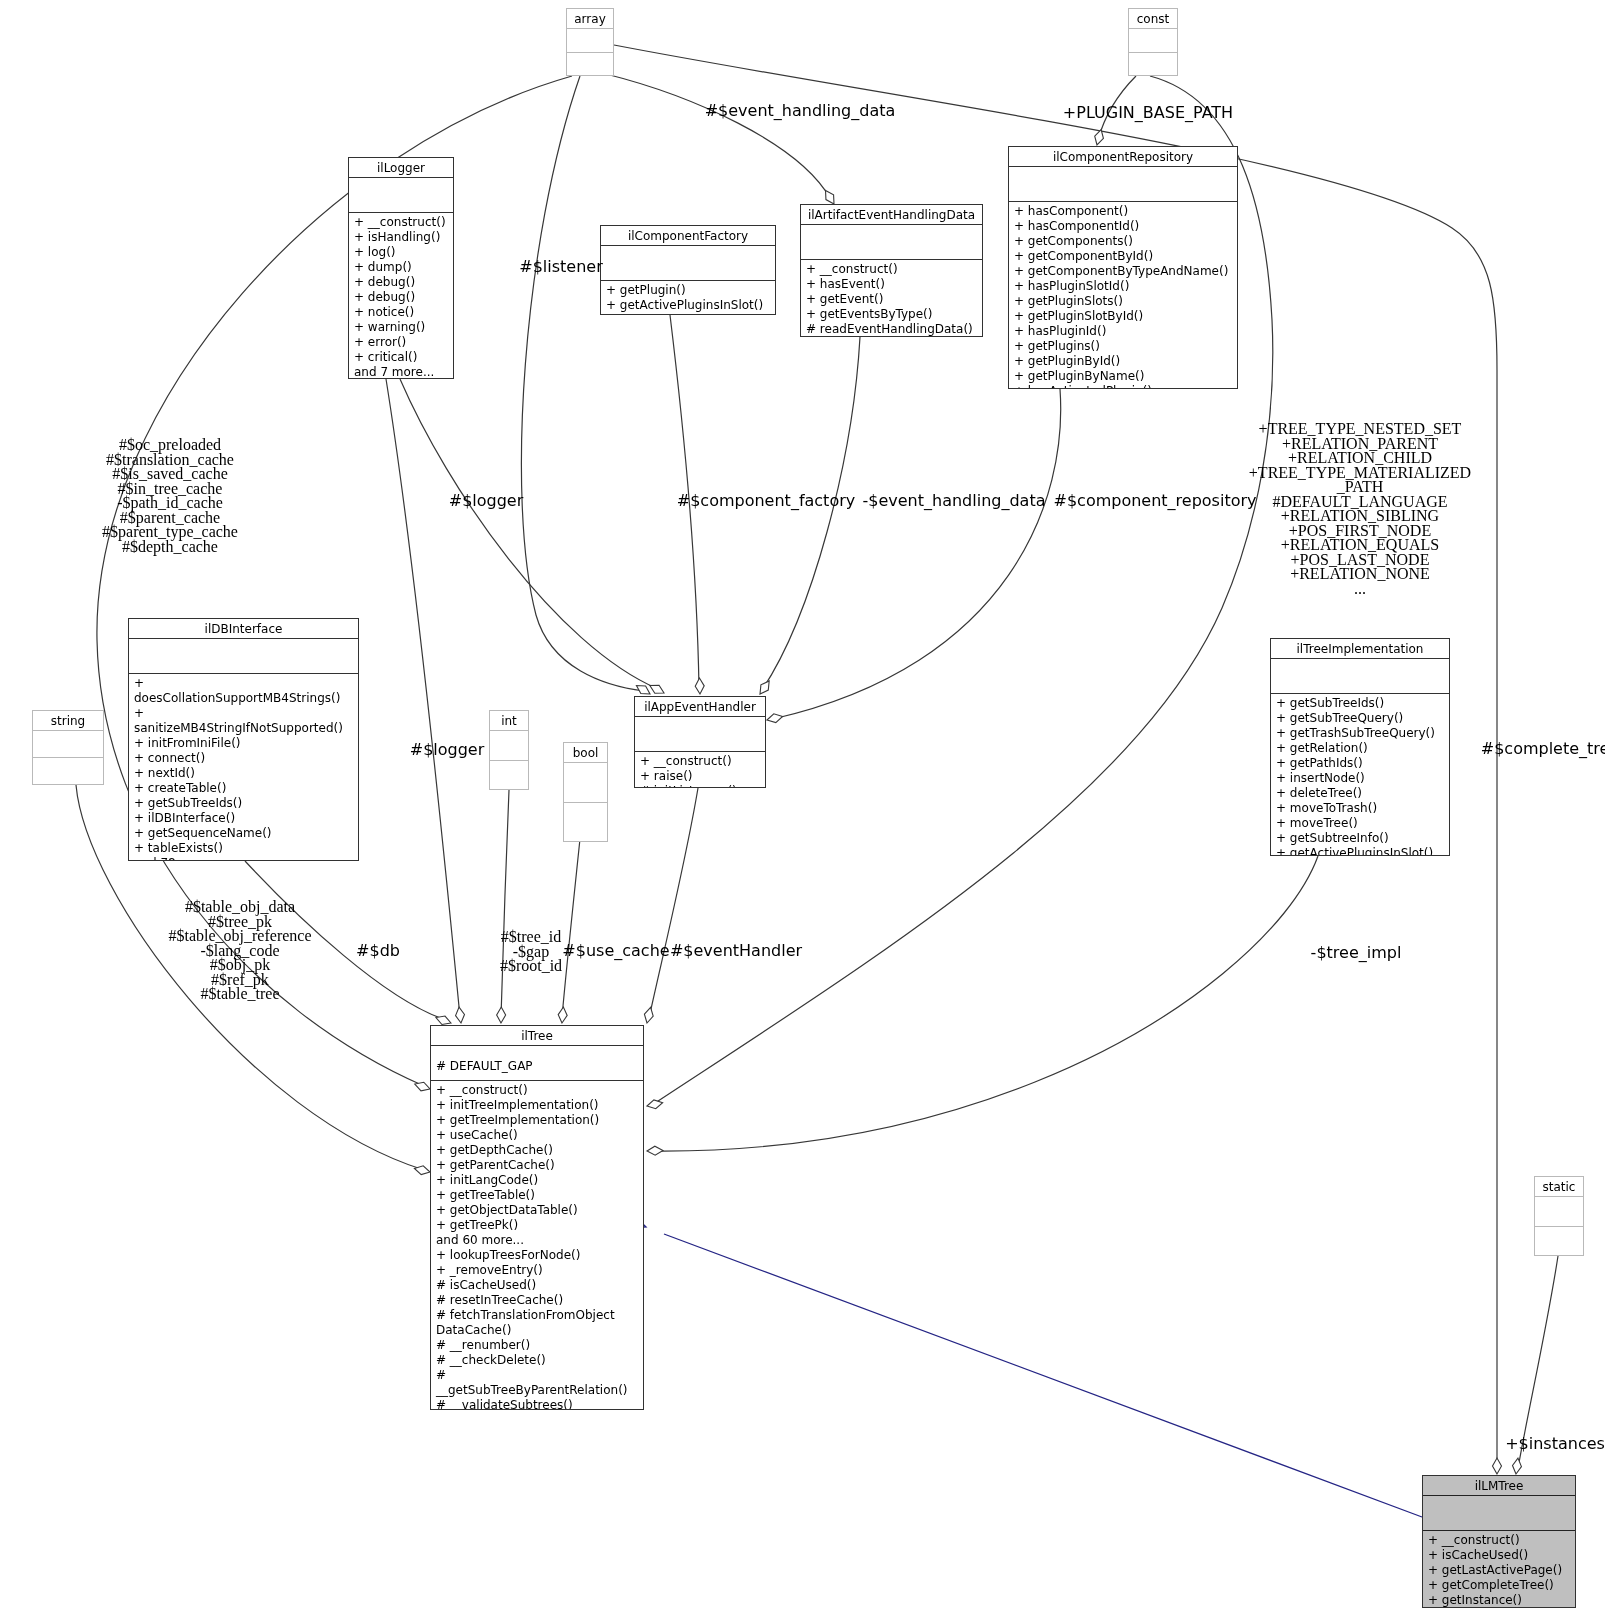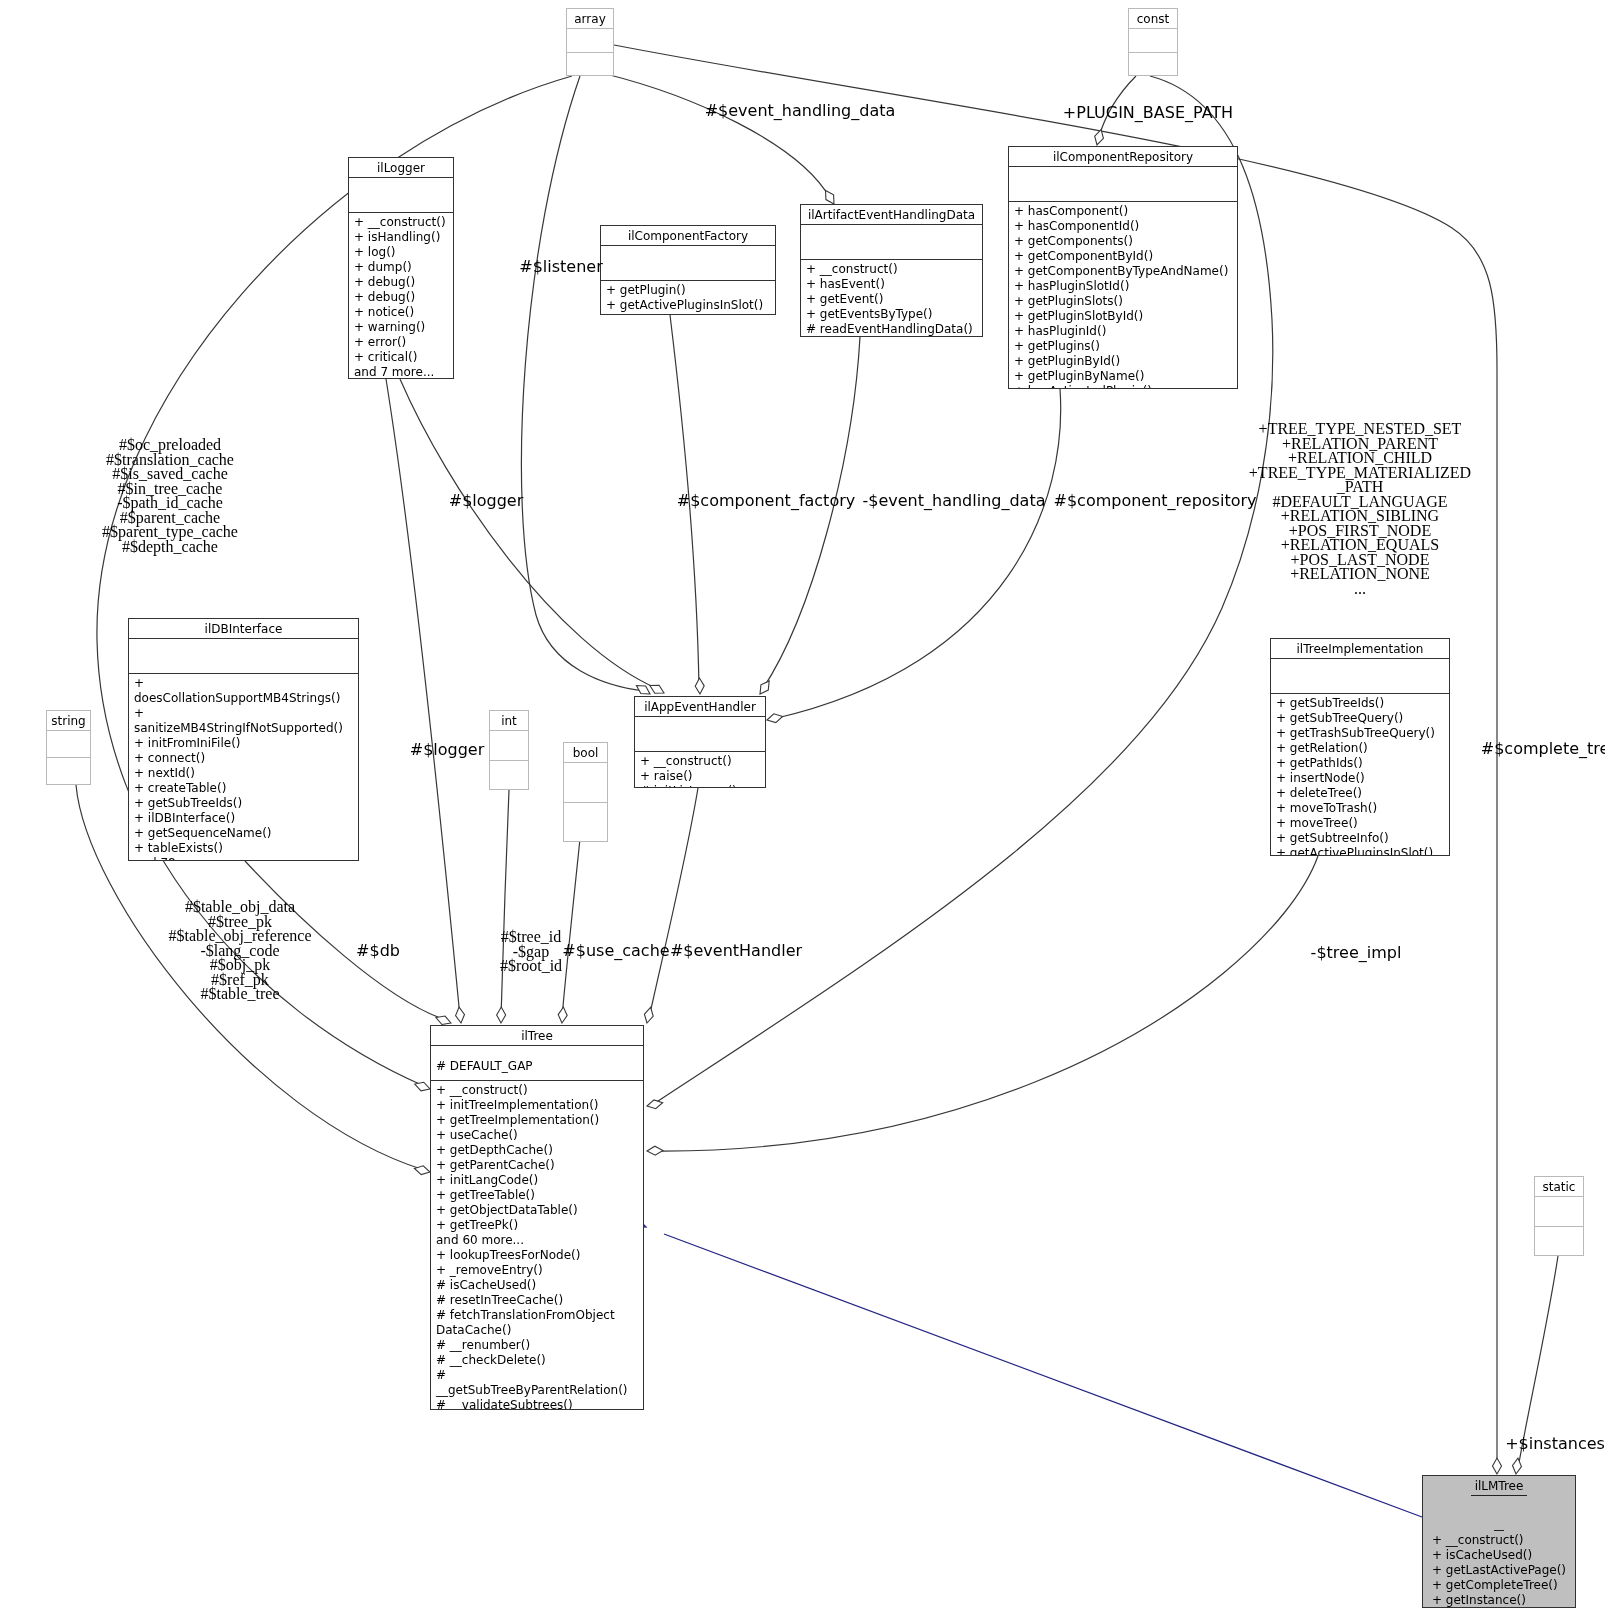--- a/index.html
+++ b/index.html
@@ -9,21 +9,21 @@
   .uml-box{position:absolute;z-index:2;background:#fff;border:1px solid #323232;
            box-sizing:border-box;font-size:12px;display:flex;flex-direction:column;overflow:hidden;}
   .uml-title{flex:0 0 auto;text-align:center;padding:3px 4px 2px 4px;border-bottom:1px solid #323232;}
   .uml-attrs{flex:0 0 auto;min-height:20px;padding:1px 5px;border-bottom:1px solid #323232;line-height:15px;margin-top:12px;}
   .uml-methods{flex:1 1 auto;padding:2px 5px;line-height:15px;}
   .member-line{white-space:normal;}
   .prim{border-color:#b9b9b9;}
   .prim .uml-title{border-bottom:1px solid #b9b9b9;}
   .prim-cell{flex:1 1 auto;border-bottom:1px solid #b9b9b9;}
   .prim-cell.last{border-bottom:none;}
-  .hl{background:#bfbfbf;align-items:center;}
+  .hl{background:#bfbfbf;}
   .hl .uml-title,.hl .uml-attrs{border-color:#222;}
   .elabel{position:absolute;z-index:3;font-size:16px;white-space:nowrap;transform:translate(-50%,-50%);}
   .elabel.block{transform:translateX(-50%);text-align:center;line-height:14.5px;white-space:nowrap;font-family:Liberation Serif, serif;}
   .label-line{white-space:nowrap;}
 </style>
 </head>
 <body>
 
 <svg class="edges" width="1605" height="1616" viewBox="0 0 1605 1616">
   <g fill="none" stroke="#373737" stroke-width="1.2">
@@ -115,21 +115,21 @@
 <div class="uml-box prim" style="left:566px;top:8px;width:48px;height:68px">
   <div class="uml-title">array</div>
   <div class="prim-cell"></div>
   <div class="prim-cell last"></div>
 </div>
 <div class="uml-box prim" style="left:1128px;top:8px;width:50px;height:68px">
   <div class="uml-title">const</div>
   <div class="prim-cell"></div>
   <div class="prim-cell last"></div>
 </div>
-<div class="uml-box prim" style="left:46px;top:710px;width:45px;height:75px">
+<div class="uml-box prim" style="left:32px;top:710px;width:72px;height:75px">
   <div class="uml-title">string</div>
   <div class="prim-cell"></div>
   <div class="prim-cell last"></div>
 </div>
 <div class="uml-box prim" style="left:489px;top:710px;width:40px;height:80px">
   <div class="uml-title">int</div>
   <div class="prim-cell"></div>
   <div class="prim-cell last"></div>
 </div>
 <div class="uml-box prim" style="left:563px;top:742px;width:45px;height:100px">

